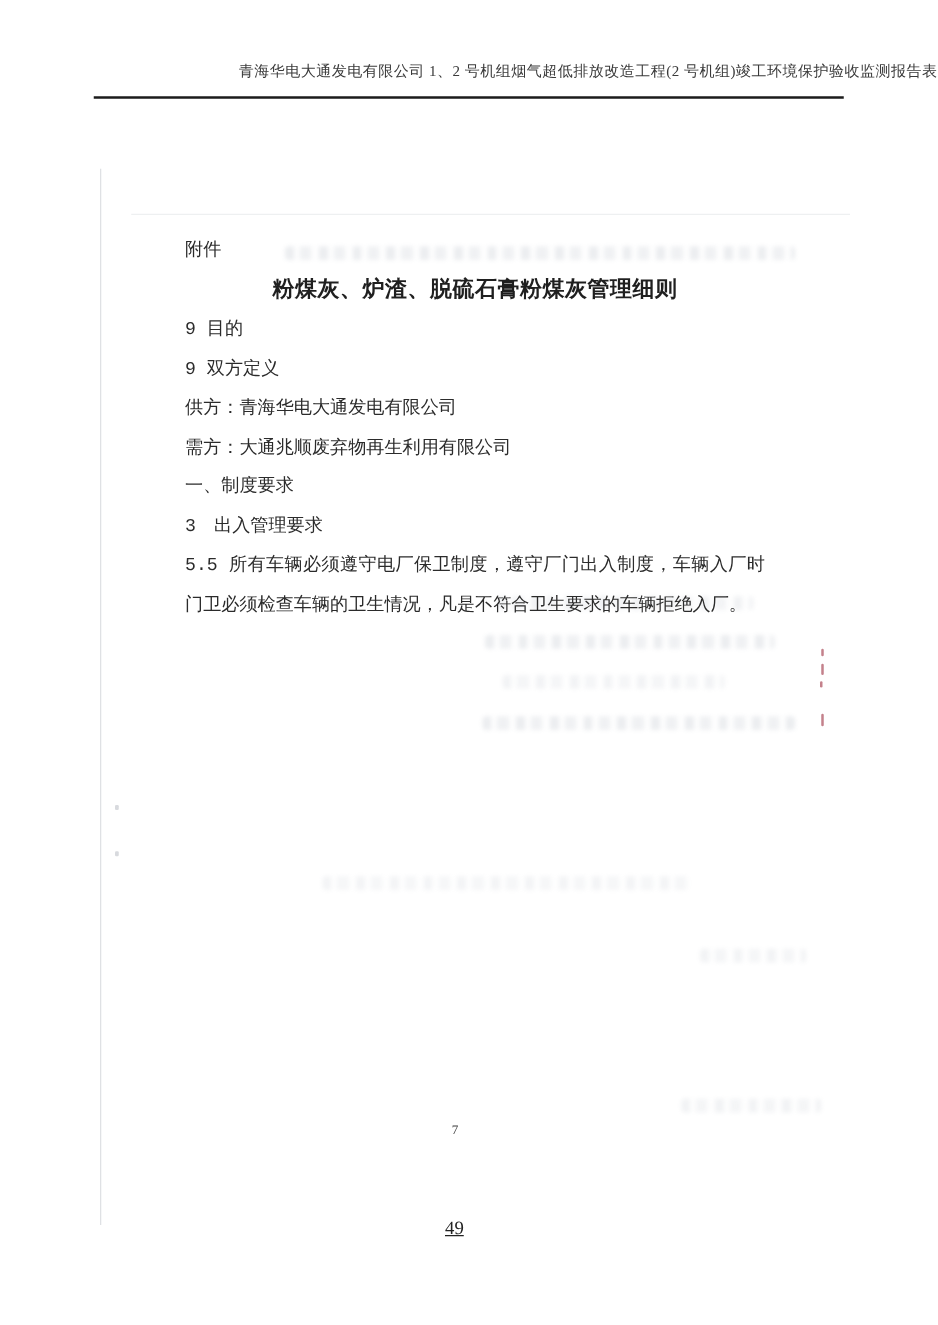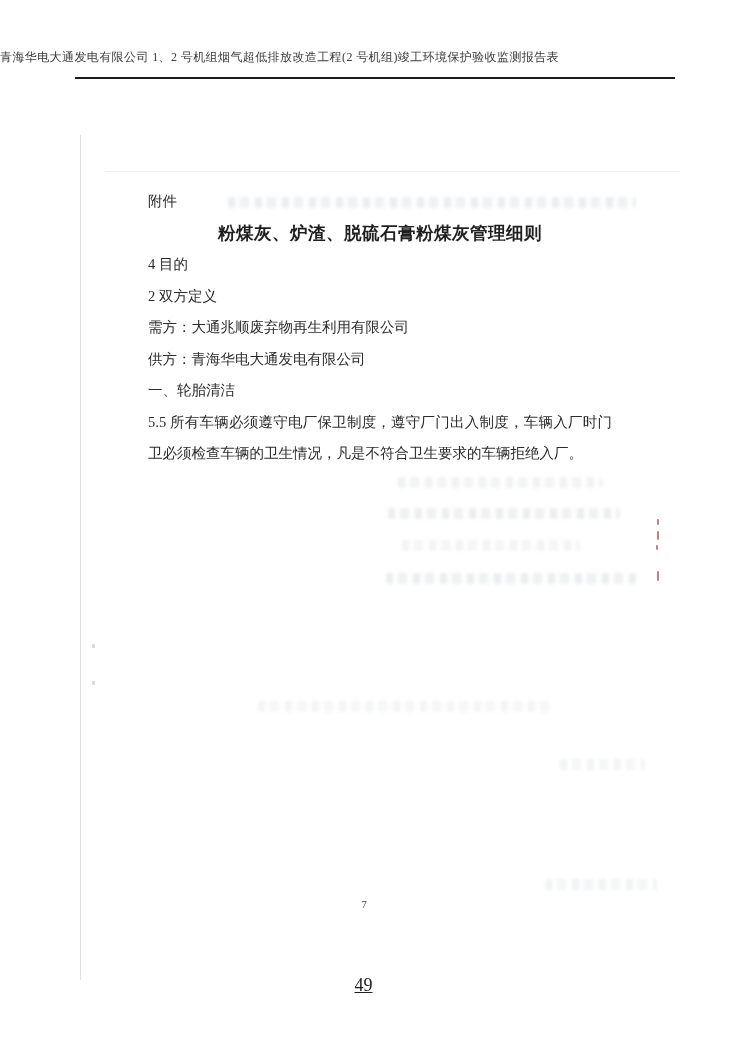--- a/index.html
+++ b/index.html
@@ -11,21 +11,21 @@
     overflow: hidden;
     font-family: "Liberation Serif", "DejaVu Serif", serif;
     color: #2d2d2d;
   }
 
   
   .report-header-text {
     position: absolute;
     top: 49px; left: 0;
     width: 100%;
-    text-align: left;
+    text-align: right;
     font-size: 12px;
     letter-spacing: 0.4px;
     color: #3a3a3a;
     white-space: nowrap;
   }
   .report-header-rule {
     position: absolute;
     top: 77px; left: 75px;
     width: 600px; height: 2px;
     background: #1c1c1c;
@@ -34,20 +34,21 @@
   
   .doc {
     position: absolute;
     left: 148px; top: 186px;
     width: 464px;
     font-size: 14.5px;
     line-height: 31.5px;
     text-align: justify;
     text-align-last: left;
     color: #2b2b2b;
+    font-family: Liberation Mono, monospace;
   }
   .doc p { margin: 0; padding: 0; }
   .doc-title {
     margin: 0;
     font-size: 17.5px;
     font-weight: bold;
     line-height: 31.5px;
     text-align-last: center;
     color: #1f1f1f;
     letter-spacing: 0.5px;
@@ -60,21 +61,21 @@
     width: 432px;
     text-align: center;
     font-size: 10.5px;
     color: #3d3d3d;
   }
   .footer-page-num {
     position: absolute;
     top: 975px; left: 0;
     width: 727px;
     text-align: center;
-    font-size: 18px;
+    font-size: 15px;
     color: #222222;
     text-decoration: underline;
   }
 
   
   .scan-edge-line {
     position: absolute;
     left: 80px; top: 135px;
     width: 1px; height: 845px;
     background: #d9dcdf;
@@ -139,31 +140,32 @@
   <div class="red-speck" style="left:657px; top:571px; height:10px;"></div>
 
   <div class="gray-speck" style="left:92px; top:644px;"></div>
   <div class="gray-speck" style="left:92px; top:681px;"></div>
 
   <div class="doc">
     <p>附件</p>
 
     <p class="doc-title">粉煤灰、炉渣、脱硫石膏粉煤灰管理细则</p>
 
-    <p>4 目的</p>
+    <p>9 目的</p>
 
 
-    <p>2 双方定义</p>
+    <p>9 双方定义</p>
+
+    <p>供方：青海华电大通发电有限公司</p>
 
     <p>需方：大通兆顺废弃物再生利用有限公司</p>
 
-    <p>供方：青海华电大通发电有限公司</p>
+    <p>一、制度要求</p>
 
-    <p>一、轮胎清洁</p>
-
+    <p>3　出入管理要求</p>
 
 
     <p>5.5 所有车辆必须遵守电厂保卫制度，遵守厂门出入制度，车辆入厂时门卫必须检查车辆的卫生情况，凡是不符合卫生要求的车辆拒绝入厂。</p>
 
   </div>
 
   <div class="inner-page-num">7</div>
 
   <div class="footer-page-num">49</div>
 

